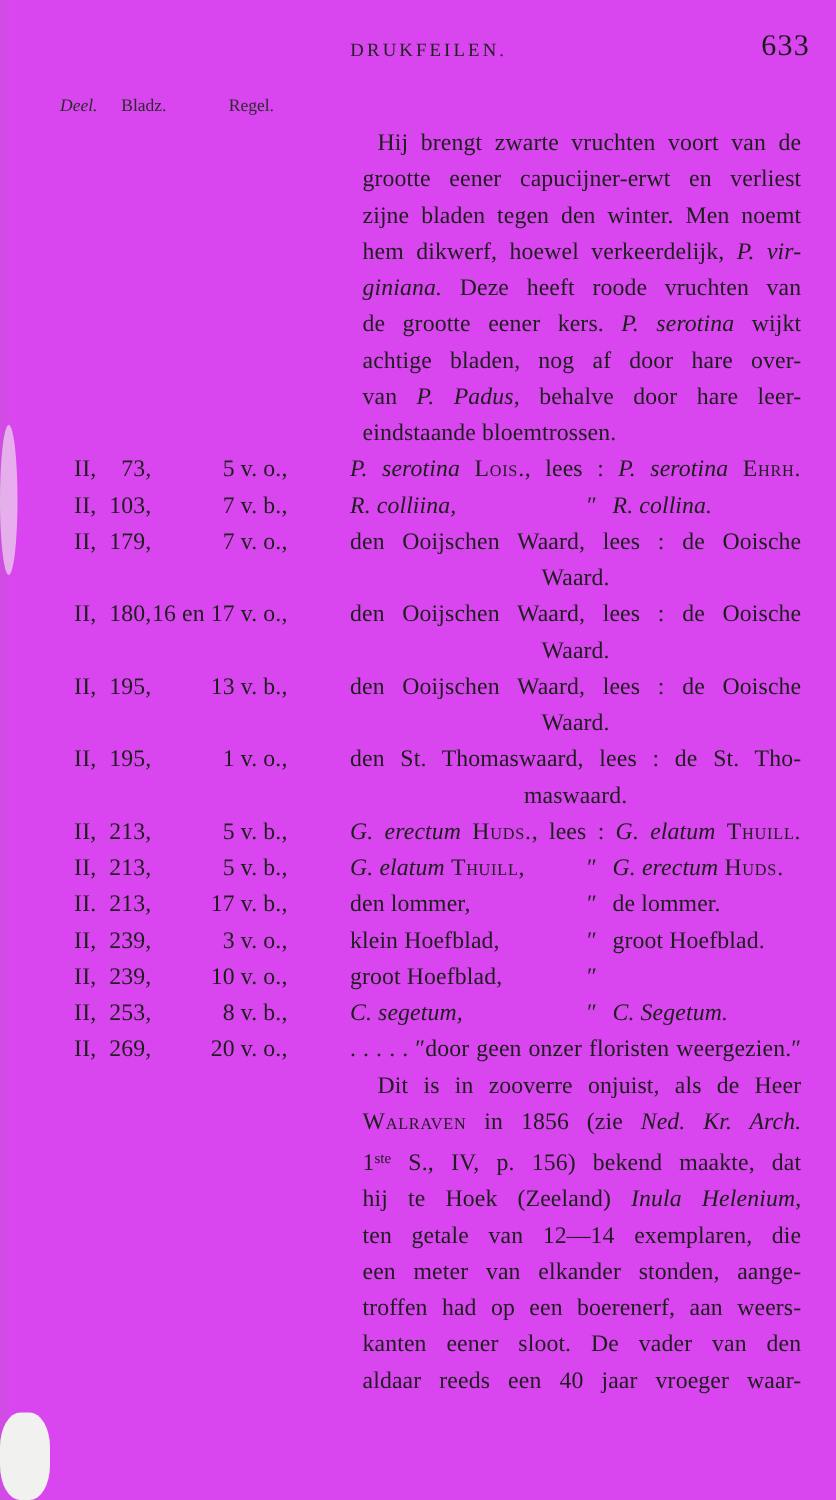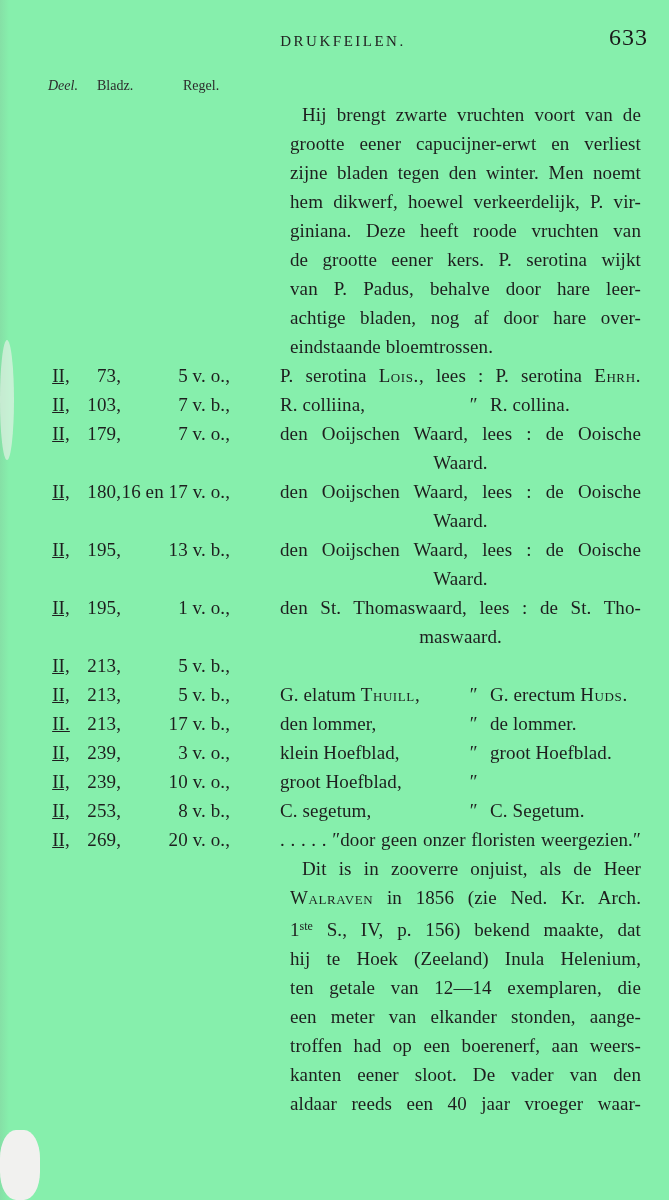--- a/index.html
+++ b/index.html
@@ -4,21 +4,21 @@
 <style>
   html, body { margin: 0; padding: 0; }
   body {
     width: 669px; height: 1200px; overflow: hidden;
     background: #ffffff;
     font-family: "Liberation Serif", "DejaVu Serif", serif;
   }
   .page {
     position: relative;
     width: 669px; height: 1200px;
-    background: #86efac;
+    background: #d946ef;
     color: #1e1e1e;
   }
   
   .page::before {
     content: "";
     position: absolute; left: 0; top: 0; bottom: 0; width: 9px;
     background: linear-gradient(90deg, rgba(130,130,128,0.14), rgba(0,0,0,0));
     pointer-events: none;
   }
   .edge-blob {
@@ -54,33 +54,33 @@
   .line.justify { text-align: justify; text-align-last: justify; }
   .line.left { text-align: left; text-align-last: left; }
   .line.center { text-align: center; text-align-last: center; }
   .line.indent { text-indent: 12px; }
 
   .row {
     display: grid;
     grid-template-columns: 32px 44px 109px 50px 361px;
     align-items: start;
   }
-  .c-deel  { text-align: center; text-decoration: underline; }
+  .c-deel  { text-align: right; }
   .c-bladz { text-align: right; }
   .c-regel { text-align: right; }
   .c-gap   { }
   .c-text  { }
 
   .ditto-grid {
     display: grid;
     grid-template-columns: 175px 35px 1fr;
   }
   .ditto-mark { text-align: center; font-style: italic; color: #222; }
 
-  .seg-i  { }
+  .seg-i  { font-style: italic; }
   .seg-sc { font-variant: small-caps; letter-spacing: 0.6px; }
   .seg-sup { font-size: 12px; vertical-align: 6px; letter-spacing: 0; }
 </style>
 </head>
 <body>
 
 <div class="page">
   <div class="edge-blob b1"></div>
   <div class="edge-blob b2"></div>
 
@@ -94,22 +94,22 @@
   </div>
 
   <div class="content" id="content">
       <div class="paragraph">
         <div class="line justify indent"><span>Hij brengt zwarte vruchten voort van de</span></div>
         <div class="line justify"><span>grootte eener capucijner-erwt en verliest</span></div>
         <div class="line justify"><span>zijne bladen tegen den winter. Men noemt</span></div>
         <div class="line justify"><span>hem dikwerf, hoewel verkeerdelijk, </span><span class="seg-i">P. vir-</span></div>
         <div class="line justify"><span class="seg-i">giniana.</span><span> Deze heeft roode vruchten van</span></div>
         <div class="line justify"><span>de grootte eener kers. </span><span class="seg-i">P. serotina</span><span> wijkt</span></div>
+        <div class="line justify"><span>achtige bladen, nog af door hare over-</span></div>
         <div class="line justify"><span>van </span><span class="seg-i">P. Padus</span><span>, behalve door hare leer-</span></div>
-        <div class="line justify"><span>achtige bladen, nog af door hare over-</span></div>
         <div class="line left"><span>eindstaande bloemtrossen.</span></div>
       </div>
       <div class="row">
         <div class="c-deel">II,</div>
         <div class="c-bladz">73,</div>
         <div class="c-regel">5 v. o.,</div>
         <div class="c-gap"></div>
         <div class="c-text">
           <div class="line justify"><span class="seg-i">P. serotina</span><span> </span><span class="seg-sc">Lois.</span><span>, lees : </span><span class="seg-i">P. serotina</span><span> </span><span class="seg-sc">Ehrh.</span></div>
         </div>
@@ -165,20 +165,23 @@
         <div class="c-text">
           <div class="line justify"><span>den St. Thomaswaard, lees : de St. Tho-</span></div>
           <div class="line center">maswaard.</div>
         </div>
       </div>
       <div class="row">
         <div class="c-deel">II,</div>
         <div class="c-bladz">213,</div>
         <div class="c-regel">5 v. b.,</div>
         <div class="c-gap"></div>
+        <div class="c-text">
+          <div class="line justify"><span class="seg-i">G. erectum</span><span> </span><span class="seg-sc">Huds.</span><span>, lees : </span><span class="seg-i">G. elatum</span><span> </span><span class="seg-sc">Thuill.</span></div>
+        </div>
       </div>
       <div class="row">
         <div class="c-deel">II,</div>
         <div class="c-bladz">213,</div>
         <div class="c-regel">5 v. b.,</div>
         <div class="c-gap"></div>
         <div class="c-text">
           <div class="ditto-grid">
             <span><span class="seg-i">G. elatum</span><span> </span><span class="seg-sc">Thuill,</span></span>
             <span class="ditto-mark">″</span>

